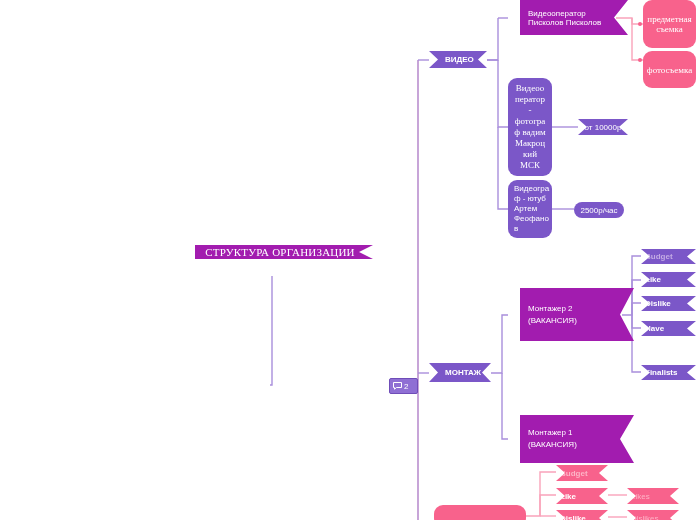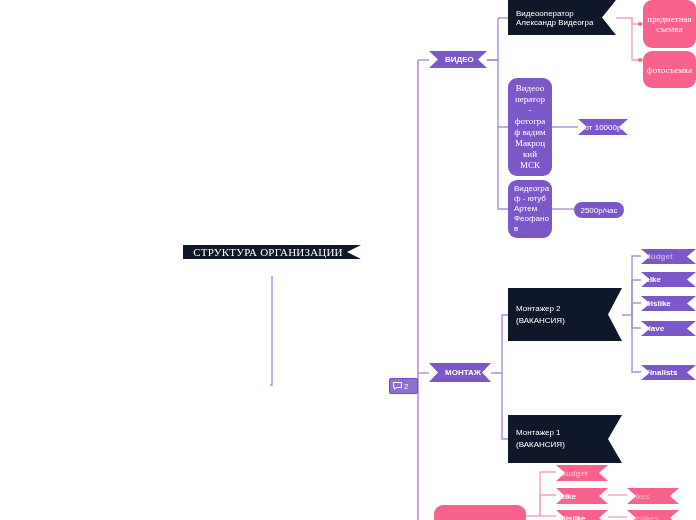--- a/index.html
+++ b/index.html
@@ -21,22 +21,23 @@
     color:#ffffff;
     display:flex;
     align-items:center;
     justify-content:flex-start;
     z-index:3;
   }
   .node .txt{display:block;width:100%;}
 
   
   .banner{
-    background:#0f172a;
+    background:#a21caf;
     clip-path:polygon(0 0,100% 0,calc(100% - 14px) 50%,100% 100%,0 100%);
+    margin-left:12px;
   }
 
   
   .chip{
     background:#7b57c8;
     clip-path:polygon(0 0,100% 0,calc(100% - 9px) 50%,100% 100%,0 100%,9px 50%);
   }
   .chip.pink{background:#f8628c;}
 
   
@@ -186,21 +187,21 @@
     <span class="txt">ВИДЕО</span>
   </div>
 
   <div id="chip-montazh" class="node chip c-center pad-chip f-8 bold">
     <span class="txt">МОНТАЖ</span>
   </div>
 
   <div id="n-operator1" class="node banner c-left pad-s f-8">
     <span class="txt">
       <span>Видеооператор</span><br>
-      <span>Александр Видеогра</span>
+      <span>Писколов Писколов</span>
     </span>
   </div>
 
   <div id="p-predmet" class="node round pink c-center f-9 f-serif">
     <span class="txt">предметная съемка</span>
   </div>
   <div id="p-foto" class="node round pink c-center f-9 f-serif">
     <span class="txt">фотосъемка</span>
   </div>
 

